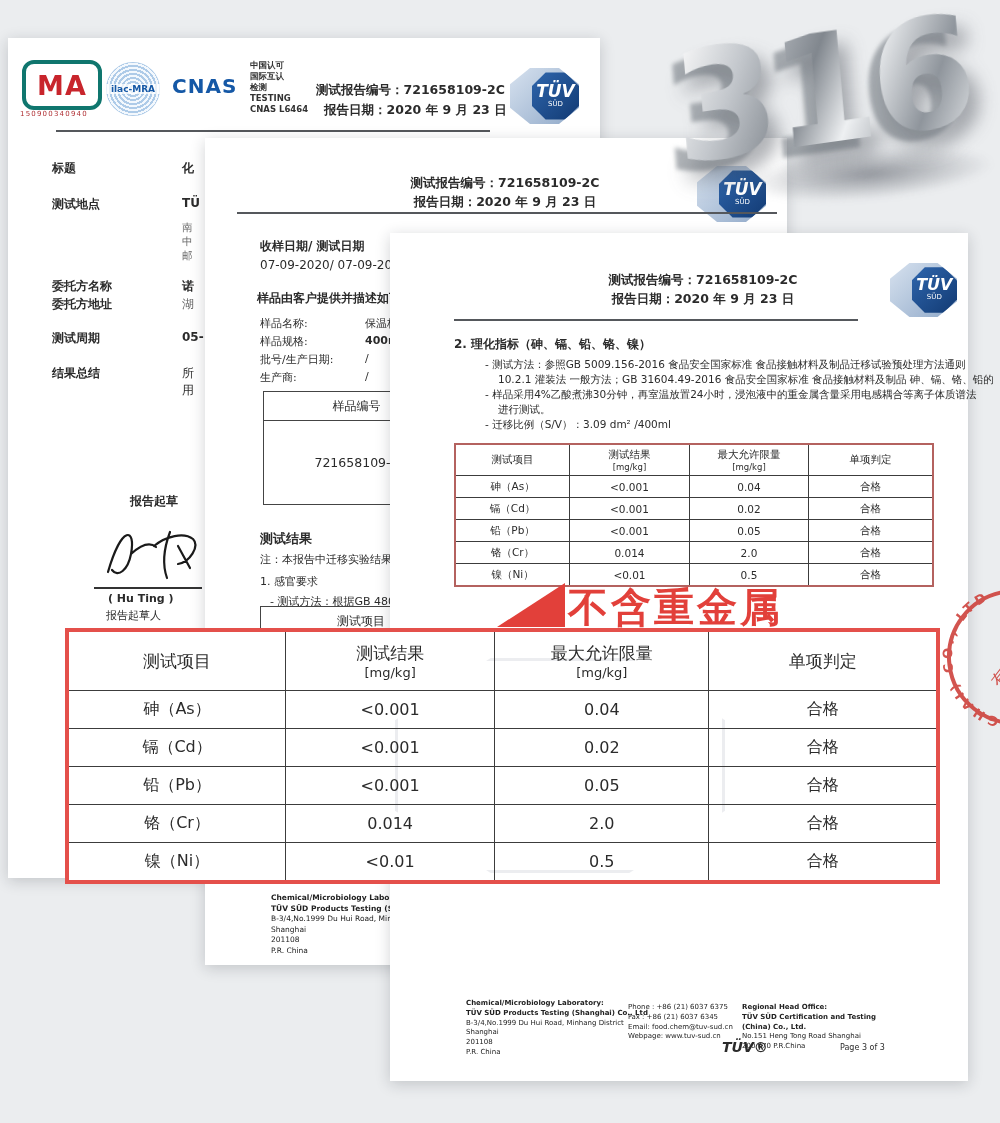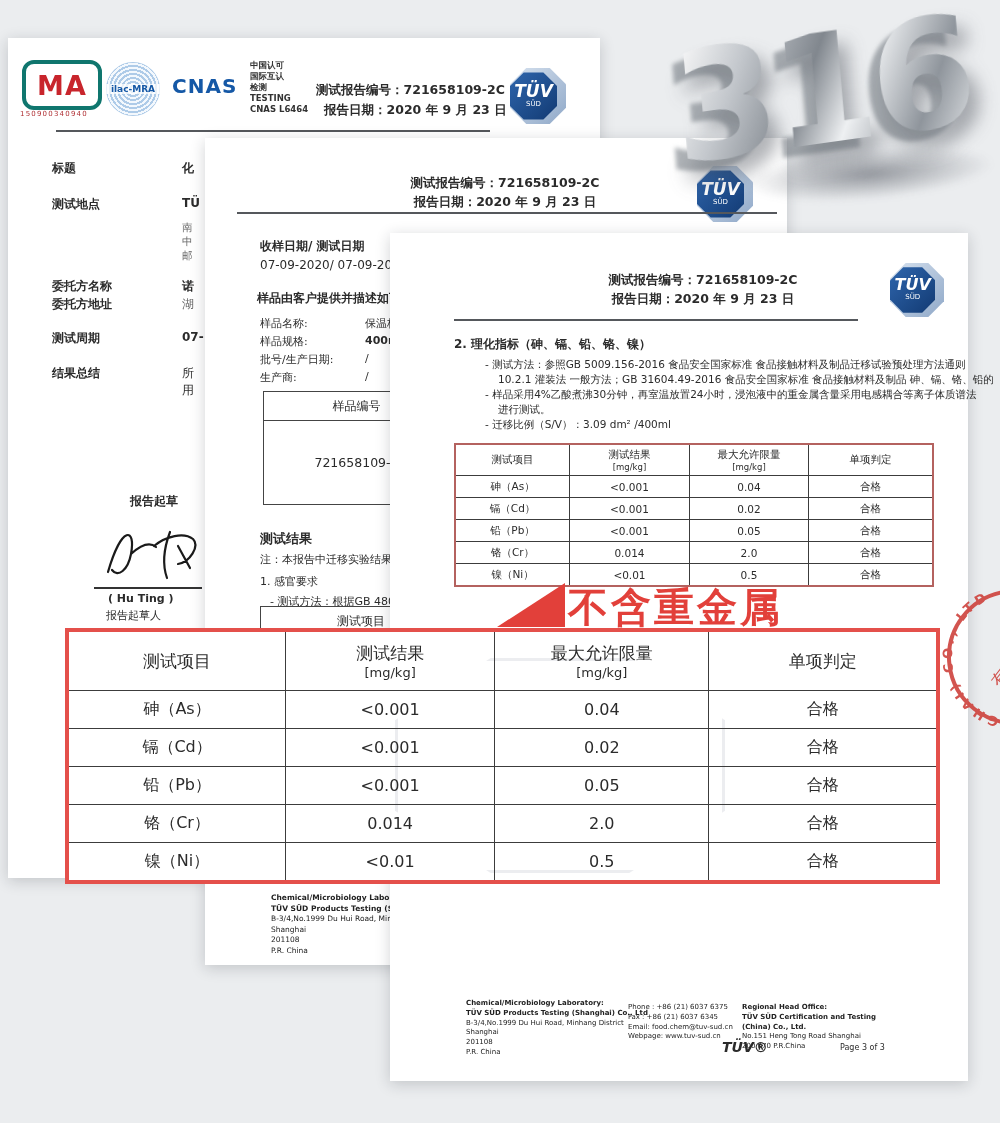--- a/index.html
+++ b/index.html
@@ -4,21 +4,21 @@
 <style>
   html,body{margin:0;padding:0;}
   .page{position:relative;width:1000px;height:1123px;background:#ebedef;overflow:hidden;
         font-family:"DejaVu Sans","Liberation Sans",sans-serif;color:#2b2b2b;}
   .sheet{position:absolute;background:#fff;box-shadow:0 3px 14px rgba(30,35,45,.20);}
   .abs{position:absolute;}
   .b{font-weight:bold;}
   .rule{position:absolute;background:#55585c;height:2px;}
   
   .tuv{position:absolute;clip-path:polygon(29% 0,71% 0,100% 29%,100% 71%,71% 100%,29% 100%,0 71%,0 29%);
-       background:linear-gradient(135deg,#d7e2ef,#8fa8c8);display:flex;align-items:center;justify-content:flex-start;}
+       background:linear-gradient(135deg,#d7e2ef,#8fa8c8);display:flex;align-items:center;justify-content:flex-end;padding-left:13px;}
   .tuv-mid{width:84%;height:84%;clip-path:polygon(29% 0,71% 0,100% 29%,100% 71%,71% 100%,29% 100%,0 71%,0 29%);
        background:linear-gradient(135deg,#2f66ad,#123a73);display:flex;flex-direction:column;align-items:center;justify-content:center;color:#fff;}
   .tuv-main{font-weight:bold;font-style:italic;line-height:1;}
   .tuv-sub{font-size:7px;line-height:1.4;}
   
   .cma{position:absolute;width:72px;height:42px;border:4px solid #0f766e;border-radius:12px;
        display:flex;align-items:center;justify-content:center;color:#c8252c;font-weight:800;font-size:27px;letter-spacing:1px;}
   .cma-num{position:absolute;font-size:7px;color:#b03034;letter-spacing:1.2px;}
   .ilac{position:absolute;width:54px;height:54px;border-radius:50%;
         background:repeating-radial-gradient(circle at 50% 50%, #f3f8fd 0 2px, #aecbe8 2px 4px);}
@@ -107,21 +107,21 @@
     <div class="abs t10 gray" style="left:174px;top:182px;line-height:1.35;">
       <div>南</div>
       <div>中</div>
       <div>邮</div>
     </div>
     <div class="abs b t12" style="left:44px;top:240px;">委托方名称</div>
     <div class="abs b t12" style="left:174px;top:240px;">诺</div>
     <div class="abs b t12" style="left:44px;top:258px;">委托方地址</div>
     <div class="abs t12 gray" style="left:174px;top:258px;">湖</div>
     <div class="abs b t12" style="left:44px;top:292px;">测试周期</div>
-    <div class="abs b t12" style="left:174px;top:292px;">07-</div>
+    <div class="abs b t12" style="left:174px;top:292px;">05-</div>
     <div class="abs b t12" style="left:44px;top:327px;">结果总结</div>
     <div class="abs t12" style="left:174px;top:327px;line-height:1.4;">
       <div>所</div>
       <div>用</div>
     </div>
 
     <div class="abs b t12" style="left:122px;top:455px;">报告起草</div>
     <svg class="abs" style="left:86px;top:478px;" width="120" height="72" viewBox="0 0 120 72">
       <path d="M14 56 C 28 8, 42 12, 37 38 C 34 54, 24 62, 18 54 M37 38 C 48 28, 56 26, 62 31 M76 16 C 70 32, 68 48, 73 62 M60 30 C 72 20, 90 16, 99 23 C 106 30, 96 46, 84 48 M84 30 L 96 52" stroke="#1a1a1a" fill="none" stroke-width="2.2" stroke-linecap="round"></path>
     </svg>

